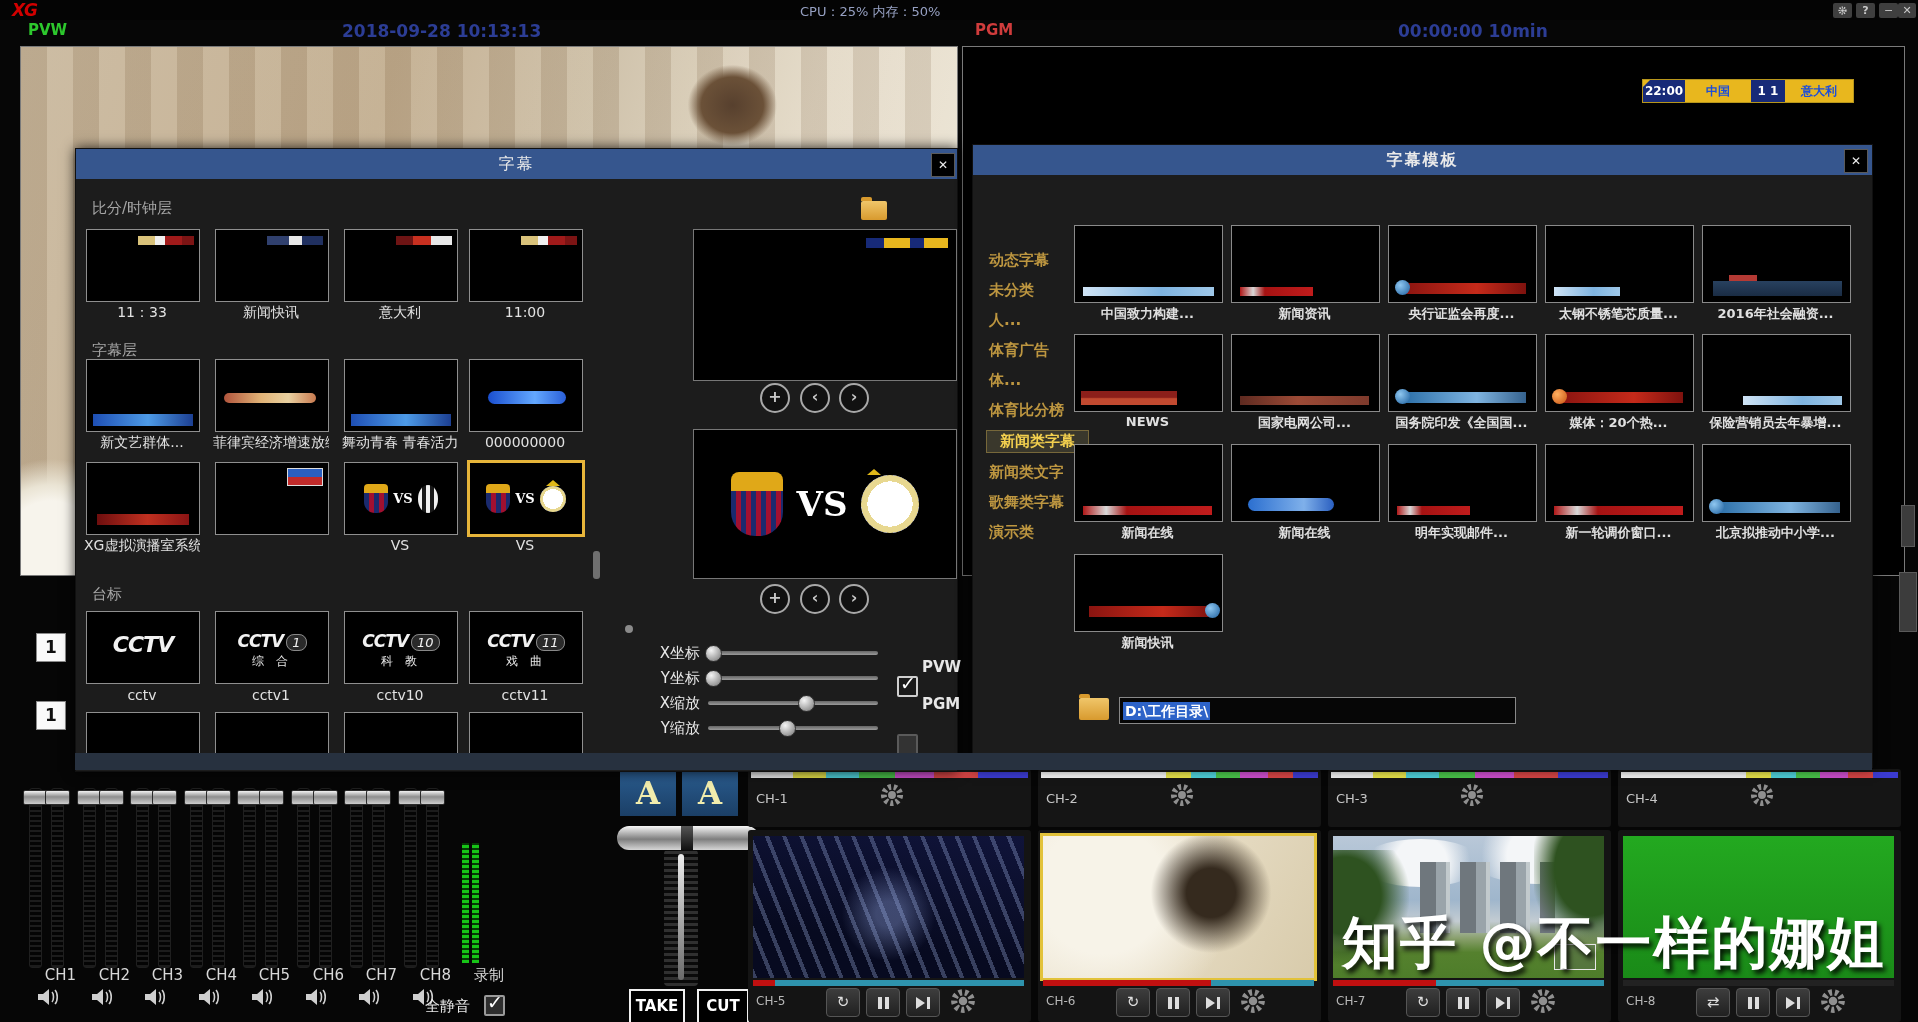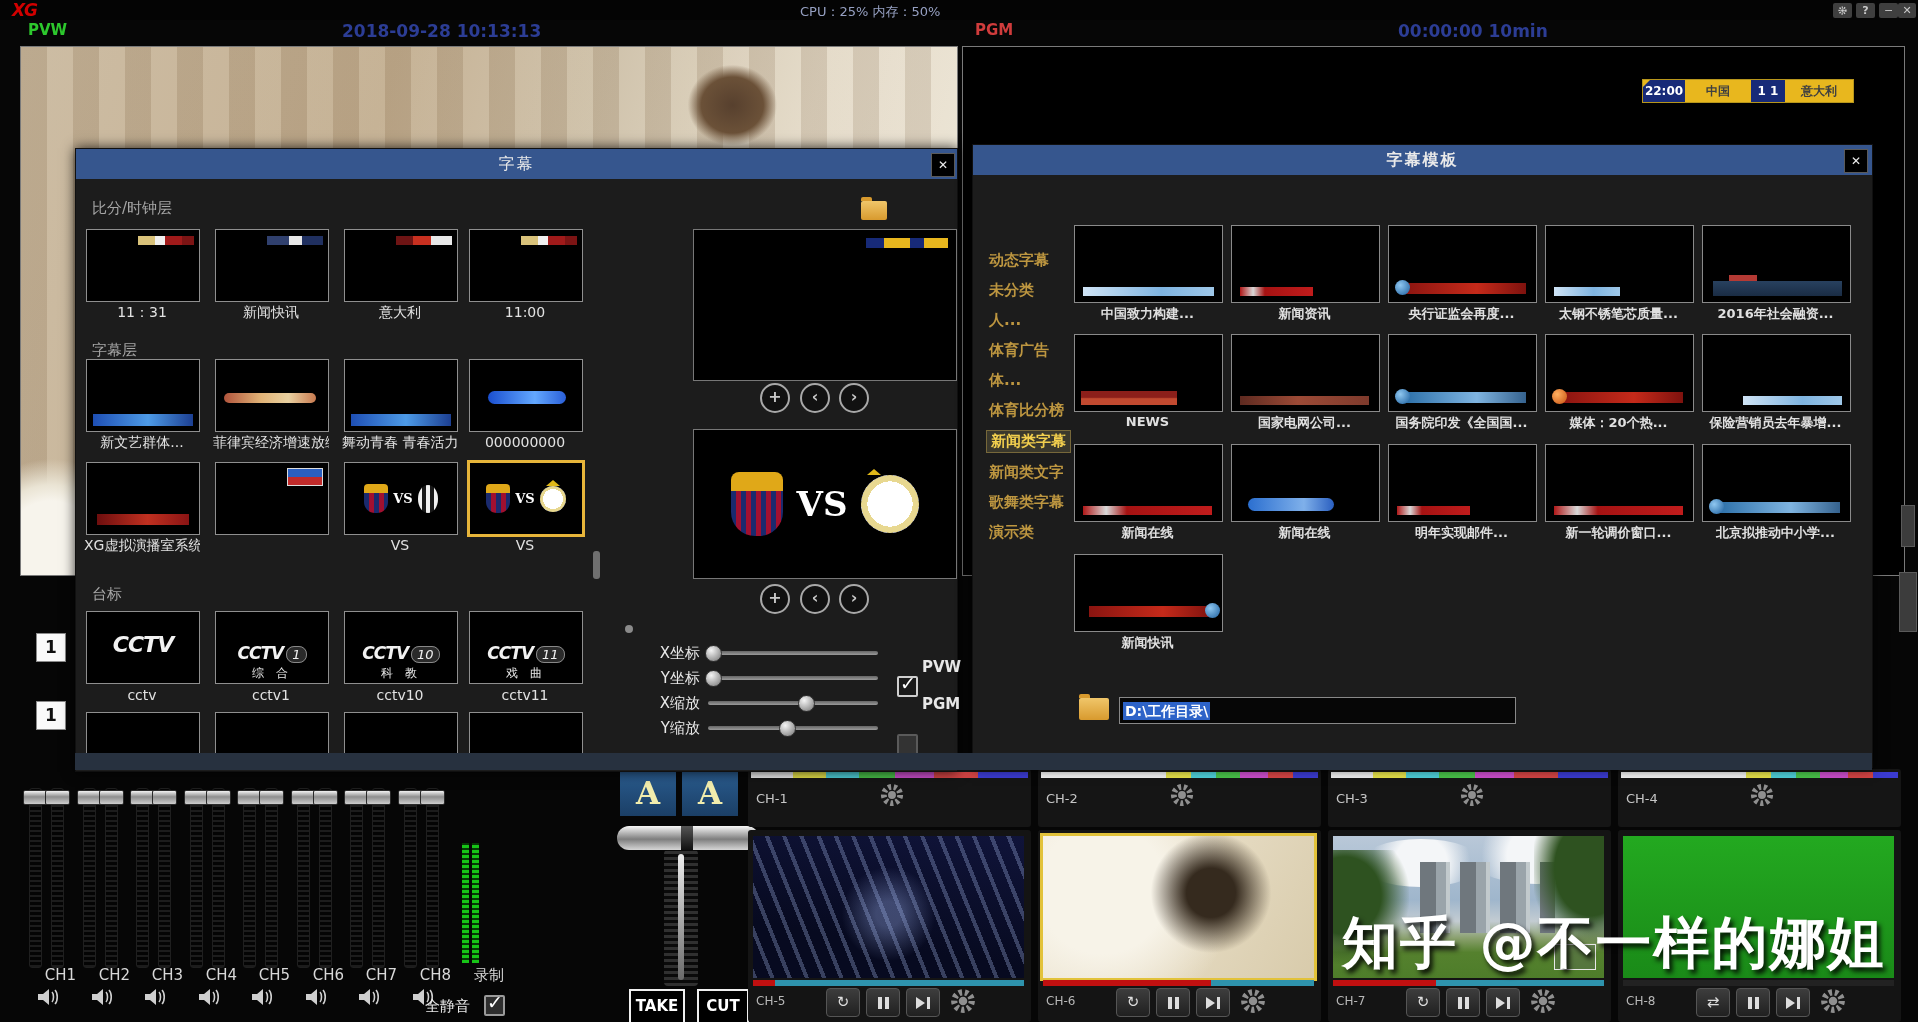--- a/index.html
+++ b/index.html
@@ -20,21 +20,21 @@
     background:
       radial-gradient(ellipse 62px 56px at 76% 11%, #57402e 0%, #6b5138 50%, rgba(107,81,56,0) 72%),
       radial-gradient(circle at 30px 500px, #f7f4ec 0px, #f7f4ec 46px, #eae4d4 62px, rgba(234,228,212,0) 88px),
       repeating-linear-gradient(90deg, rgba(120,95,70,.16) 0 26px, rgba(255,255,255,.07) 26px 52px),
       linear-gradient(105deg,#c9b89d 0%,#c2ad8e 35%,#cdbfa6 55%,#e3d9c6 75%,#efe9da 100%);}
   .pgmwin{left:962px;top:46px;width:941px;height:528px;border:1px solid #7a7a7a;background:#000;}
   
   .sb{left:1643px;top:80px;height:22px;display:flex;outline:1px solid #b7961c;z-index:5;}
   .sb div{height:22px;line-height:22px;text-align:center;font-weight:bold;font-size:12px;}
   .sb .blue{background:#172a78;color:#fff;}
-  .sb .gold{background:#e8b71e;color:#404040;}
+  .sb .gold{background:#e8b71e;color:#1d4ed8;}
   .sb .clock{width:42px;position:relative;}
   .sb .clock:before{content:"";position:absolute;left:0;top:0;border-left:7px solid #e8b71e;border-bottom:7px solid transparent;}
   .one{left:36px;width:28px;height:27px;background:#fafafa;color:#101010;border:1px solid #8a8a8a;
        font-size:17px;font-weight:bold;text-align:center;line-height:27px;}
   
   .dlg{background:#1c1c1c;border:1px solid #101010;box-shadow:0 0 12px rgba(0,0,0,.8);z-index:10;}
   .dlg1{left:75px;top:148px;width:881px;height:622px;}
   .dlg2{left:972px;top:144px;width:899px;height:622px;font-weight:bold;}
   .tbar-title{left:0;top:0;right:0;height:30px;background:#36568e;color:#e9e9e9;
       text-align:center;line-height:30px;font-size:16px;letter-spacing:2px;}
@@ -59,21 +59,21 @@
   .barca{width:24px;height:29px;border-radius:4px 4px 11px 11px;
      background:linear-gradient(180deg,#e0a818 0 30%,transparent 30%),
        repeating-linear-gradient(90deg,#1a2a6e 0 5px,#a01030 5px 10px);}
   .juve{width:20px;height:28px;border-radius:10px/14px;background:repeating-linear-gradient(90deg,#f0f0f0 0 4px,#181818 4px 8px);}
   .real{width:26px;height:26px;border-radius:50%;background:radial-gradient(circle at 50% 50%,#fff 0 55%,#e8d890 55% 70%,#fff 70%);position:relative;}
   .real:before{content:"";position:absolute;top:-6px;left:6px;border-bottom:6px solid #e0b818;border-left:7px solid transparent;border-right:7px solid transparent;}
   .vs-sm{color:#fff;font-size:13px;font-weight:bold;margin:0 5px;font-family:"DejaVu Serif","Liberation Serif",serif;}
   .vsrow{width:100%;height:100%;display:flex;align-items:center;justify-content:center;}
   
   .cctv{color:#f2f2f2;font-weight:900;font-size:22px;font-style:italic;text-align:center;line-height:66px;letter-spacing:-1px;}
-  .cctvn{color:#f2f2f2;text-align:center;line-height:1.1;padding-top:32px;font-style:italic;}
+  .cctvn{color:#f2f2f2;text-align:center;line-height:1.1;padding-top:20px;font-style:italic;}
   .cctvn .t{font-weight:900;font-size:17px;letter-spacing:-1px;}
   .cctvn .num{background:#2a2a2a;border:1px solid #888;border-radius:8px;padding:0 5px;font-size:13px;margin-left:3px;}
   .cctvn .sub{font-size:12px;font-style:normal;letter-spacing:4px;margin-top:4px;color:#e8e8e8;}
   
   .folder{width:26px;height:19px;background:linear-gradient(180deg,#f0c66a,#d89a2e);border-radius:2px;position:relative;}
   .folder:before{content:"";position:absolute;top:-4px;left:0;width:11px;height:4px;background:#d89a2e;border-radius:2px 2px 0 0;}
   .pvbox{width:262px;height:150px;background:#000;border:1px solid #777;}
   .circ{width:26px;height:26px;border:2px solid #a8a8a8;border-radius:50%;color:#c8c8c8;
         font-size:16px;line-height:24px;text-align:center;font-weight:bold;background:#111;cursor:pointer;}
   .minisb{top:8px;right:8px;height:10px;display:flex;}
@@ -81,21 +81,21 @@
   
   .sldlabel{width:54px;color:#e8e8e8;font-size:15px;text-align:right;}
   .track{height:4px;width:170px;background:linear-gradient(180deg,#666,#9a9a9a);border-radius:2px;}
   .knob{width:15px;height:15px;border-radius:50%;background:radial-gradient(circle at 35% 30%,#f5f5f5,#9a9a9a 70%,#777);border:1px solid #333;}
   .chk{width:17px;height:17px;border:2px solid #cfcfcf;background:#1a1a1a;border-radius:2px;position:relative;}
   .chk.off{border-color:#5a5a5a;background:#333;}
   .chk .mark{position:absolute;left:1px;top:-6px;color:#fff;font-size:19px;font-weight:bold;}
   .chklbl{color:#e8e8e8;font-size:15px;font-weight:bold;}
   
   .cat{color:#bd9640;font-size:15px;white-space:nowrap;cursor:pointer;}
-  .cat.sel{background:#3a382c;outline:1px solid #77683a;color:#f2cf4e;padding:1px 4px;}
+  .cat.sel{background:#3a382c;outline:1px solid #77683a;color:#f2cf4e;padding:1px 13px;}
   .tpl-label{width:147px;color:#e0e0e0;font-size:13px;text-align:center;white-space:nowrap;overflow:hidden;}
   .tplthumb{width:147px;height:76px;background:#000;border:1px solid #8a8a8a;position:absolute;overflow:hidden;}
   .bn{position:absolute;}
   .bn-blue{left:8px;right:8px;bottom:6px;height:9px;background:linear-gradient(90deg,#cfe3f5,#7fb4e0 60%,#9ec7e8);}
   .bn-blue.sm{right:50%;}
   .bn-red{left:8px;right:10px;bottom:6px;height:9px;background:linear-gradient(90deg,#b01818,#d8d8d8 18%,#a51212 34%,#c01c1c);}
   .bn-red.br{background:linear-gradient(90deg,#5e2a20,#9c4a36 45%,#7e3a2c);}
   .bn-red.sm{right:45%;}
   .bn-redg{left:14px;right:10px;bottom:8px;height:11px;background:linear-gradient(90deg,#8a1410,#c52a1a 60%,#7e120e);}
   .bn-redg .gl{position:absolute;left:-8px;top:-3px;width:15px;height:15px;border-radius:50%;background:radial-gradient(circle at 35% 35%,#8fc7f0,#1c5f9e);}
@@ -206,21 +206,21 @@
       </div>
     <div class="abs thumb" style="left:139px;top:80px;">
         <div class="mini ms b"></div>
       </div>
     <div class="abs thumb" style="left:268px;top:80px;">
         <div class="mini ms r"></div>
       </div>
     <div class="abs thumb" style="left:393px;top:80px;">
         <div class="mini ms"></div>
       </div>
-    <div class="abs tlabel" style="left:8px;top:155px;">11：31</div>
+    <div class="abs tlabel" style="left:8px;top:155px;">11：33</div>
     <div class="abs tlabel" style="left:137px;top:155px;">新闻快讯</div>
     <div class="abs tlabel" style="left:266px;top:155px;">意大利</div>
     <div class="abs tlabel" style="left:391px;top:155px;">11:00</div>
 
     <div class="abs seclabel" style="left:16px;top:192px;">字幕层</div>
 
     <div class="abs thumb" style="left:10px;top:210px;">
         <div class="mini bluebanner"></div>
       </div>
     <div class="abs thumb" style="left:139px;top:210px;">

